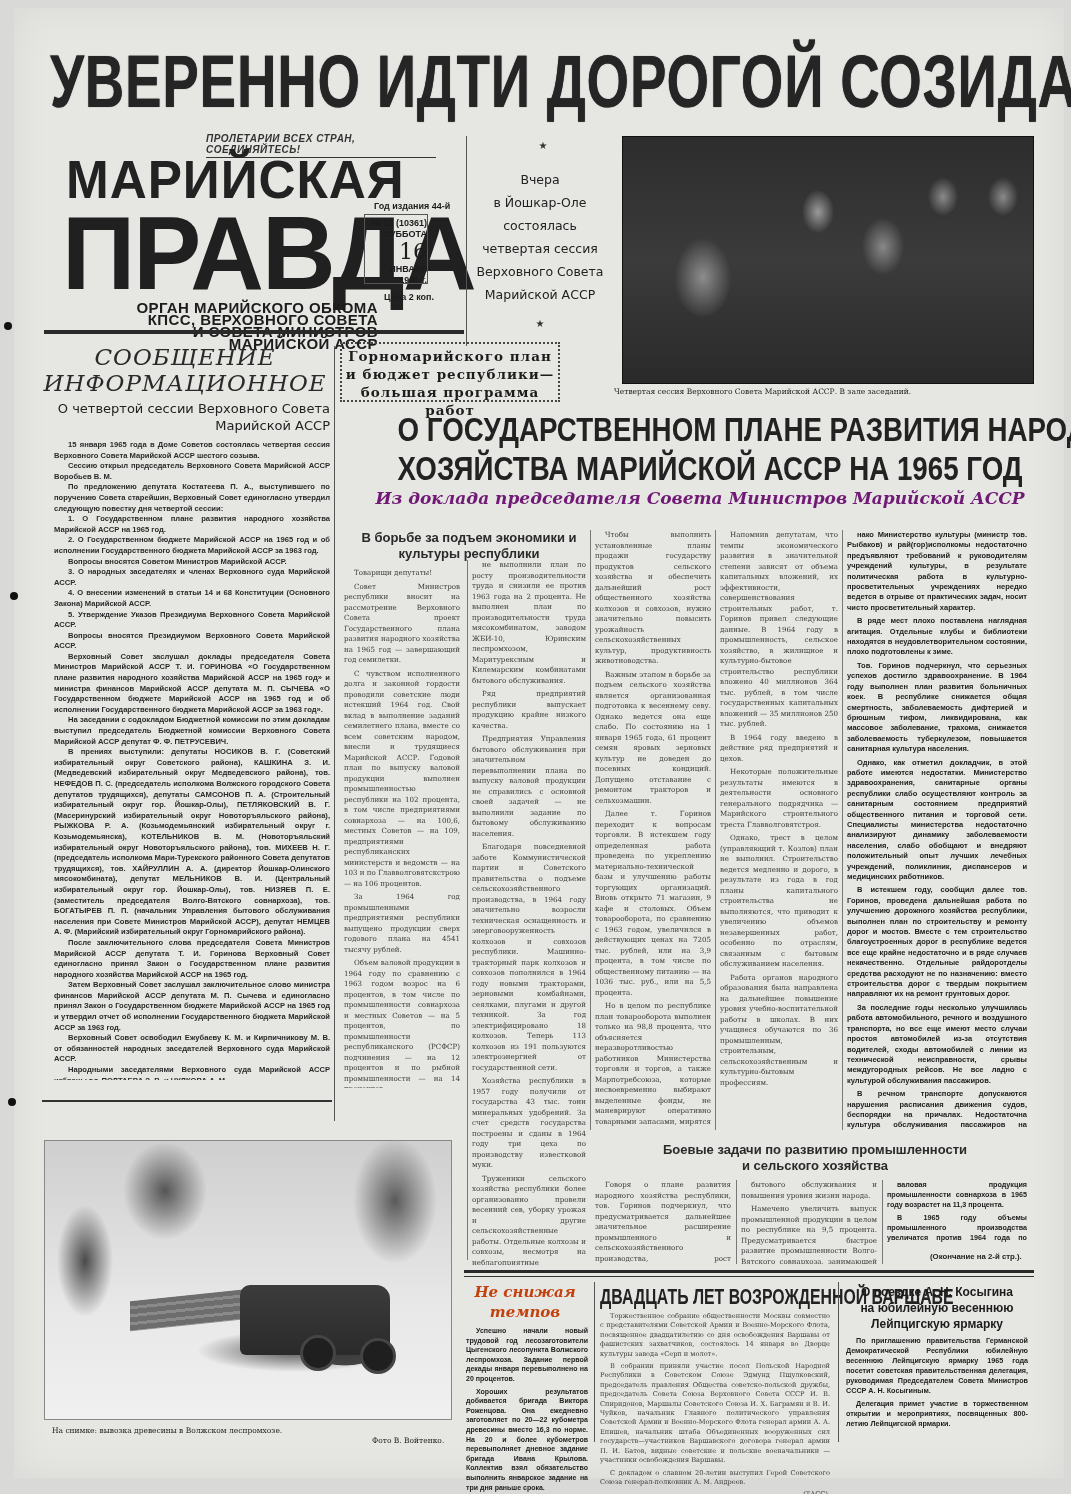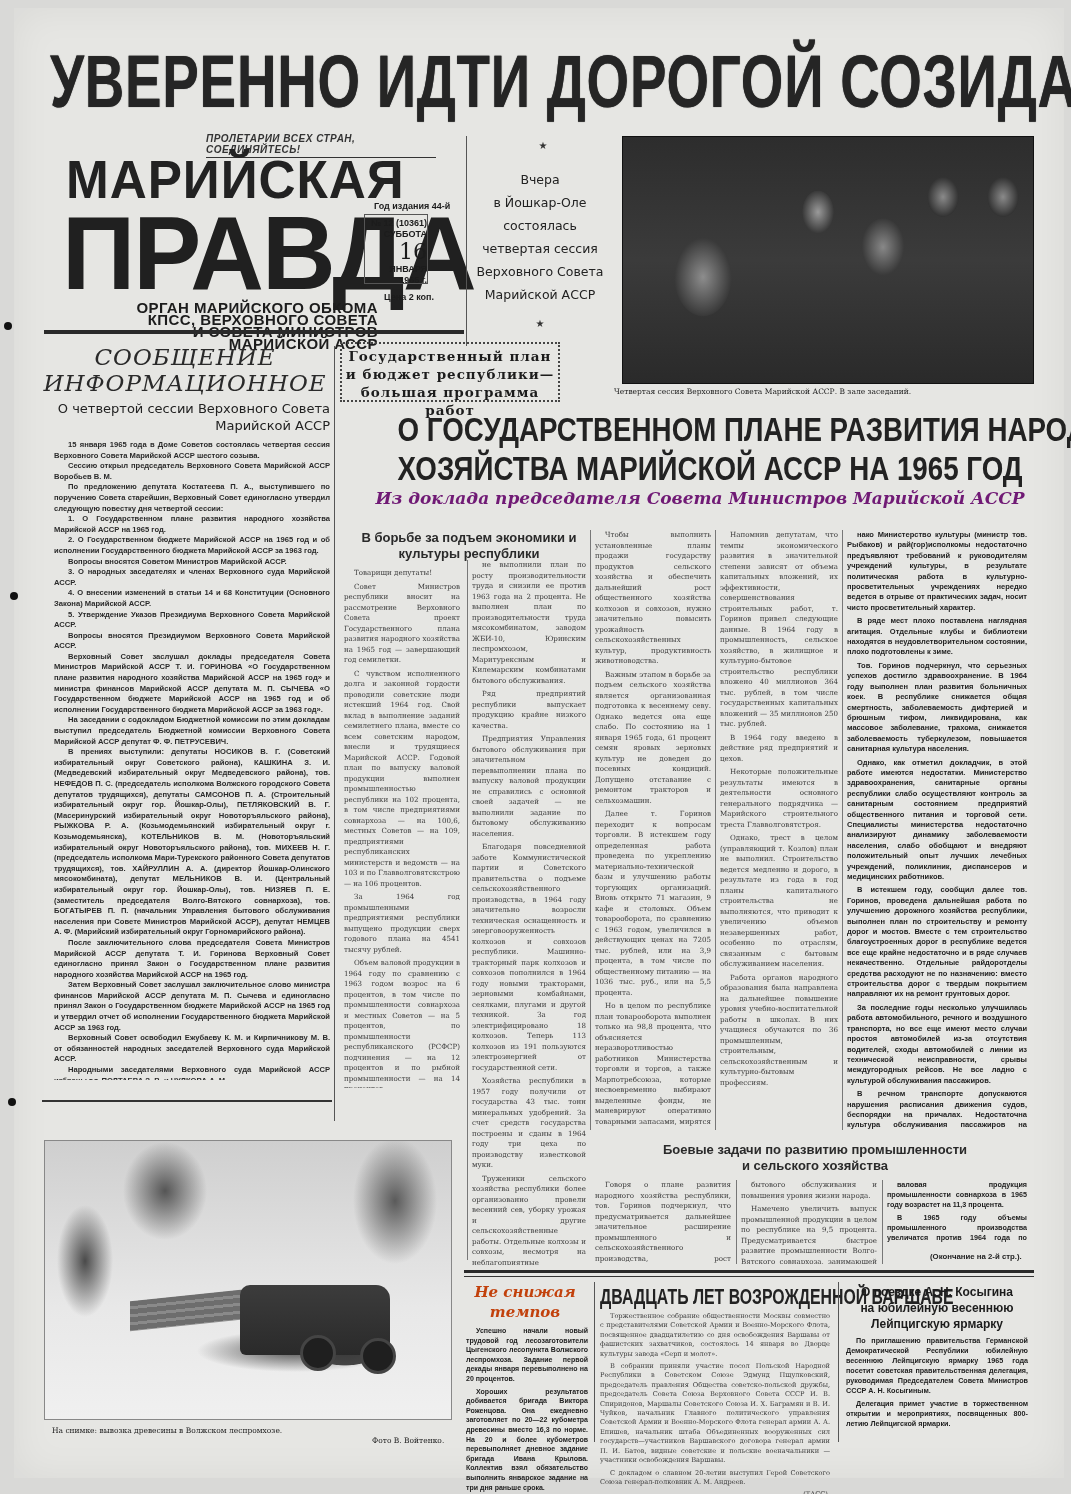--- a/index.html
+++ b/index.html
@@ -204,21 +204,21 @@
   <p>Народными заседателями Верховного суда Марийской АССР избраны т.т. ПОЛТАЕВА З. В. и ЧУЛКОВА А. М.</p>
   <p>Верховный Совет освободил тов. Ильина Н. А. от обязанностей члена Верховного суда Марийской АССР.</p>
   <p>Членом Верховного суда Марийской АССР избран тов. ЯШИН Е. А.</p>
   <p>Верховный Совет принял Закон о внесении изменений в статьи 14 и 68 Конституции (Основного Закона) Марийской АССР и утвердил Указы Президиума Верховного Совета, принятые между третьей и четвертой сессиями и подлежащие утверждению, о частичном изменении постановления Верховного Совета Марийской АССР «Об укреплении связи школы с жизнью и о дальнейшем развитии народного образования Марийской АССР», об освобождении заместителя председателя Совета Министров Марийской АССР тов. Лимаренко П. Г. от обязанностей министра производства и заготовок сельскохозяйственных продуктов Марийской АССР и о назначении министром производства и заготовок сельскохозяйственных продуктов Марийской АССР тов. СИЗОВА Б. А.</p>
 
 </div>
 <div class="abs vrule" style="left:334px; top:346px; height:775px;"></div>
 <div class="abs rule-thin" style="left:42px; top:1100px; width:290px; height:2px;"></div>
 
 <div class="abs boxed-title">
-  <div>Государственный план</div>
+  <div>Горномарийского план</div>
   <div>и бюджет республики—</div>
   <div>большая программа работ</div>
 </div>
 
 <div class="abs main-head">
   <div>О ГОСУДАРСТВЕННОМ ПЛАНЕ РАЗВИТИЯ НАРОДНОГО</div>
   <div>ХОЗЯЙСТВА МАРИЙСКОЙ АССР НА 1965 ГОД</div>
 </div>
 <div class="abs main-sub">
   <div>Из доклада председателя Совета Министров Марийской АССР</div>

